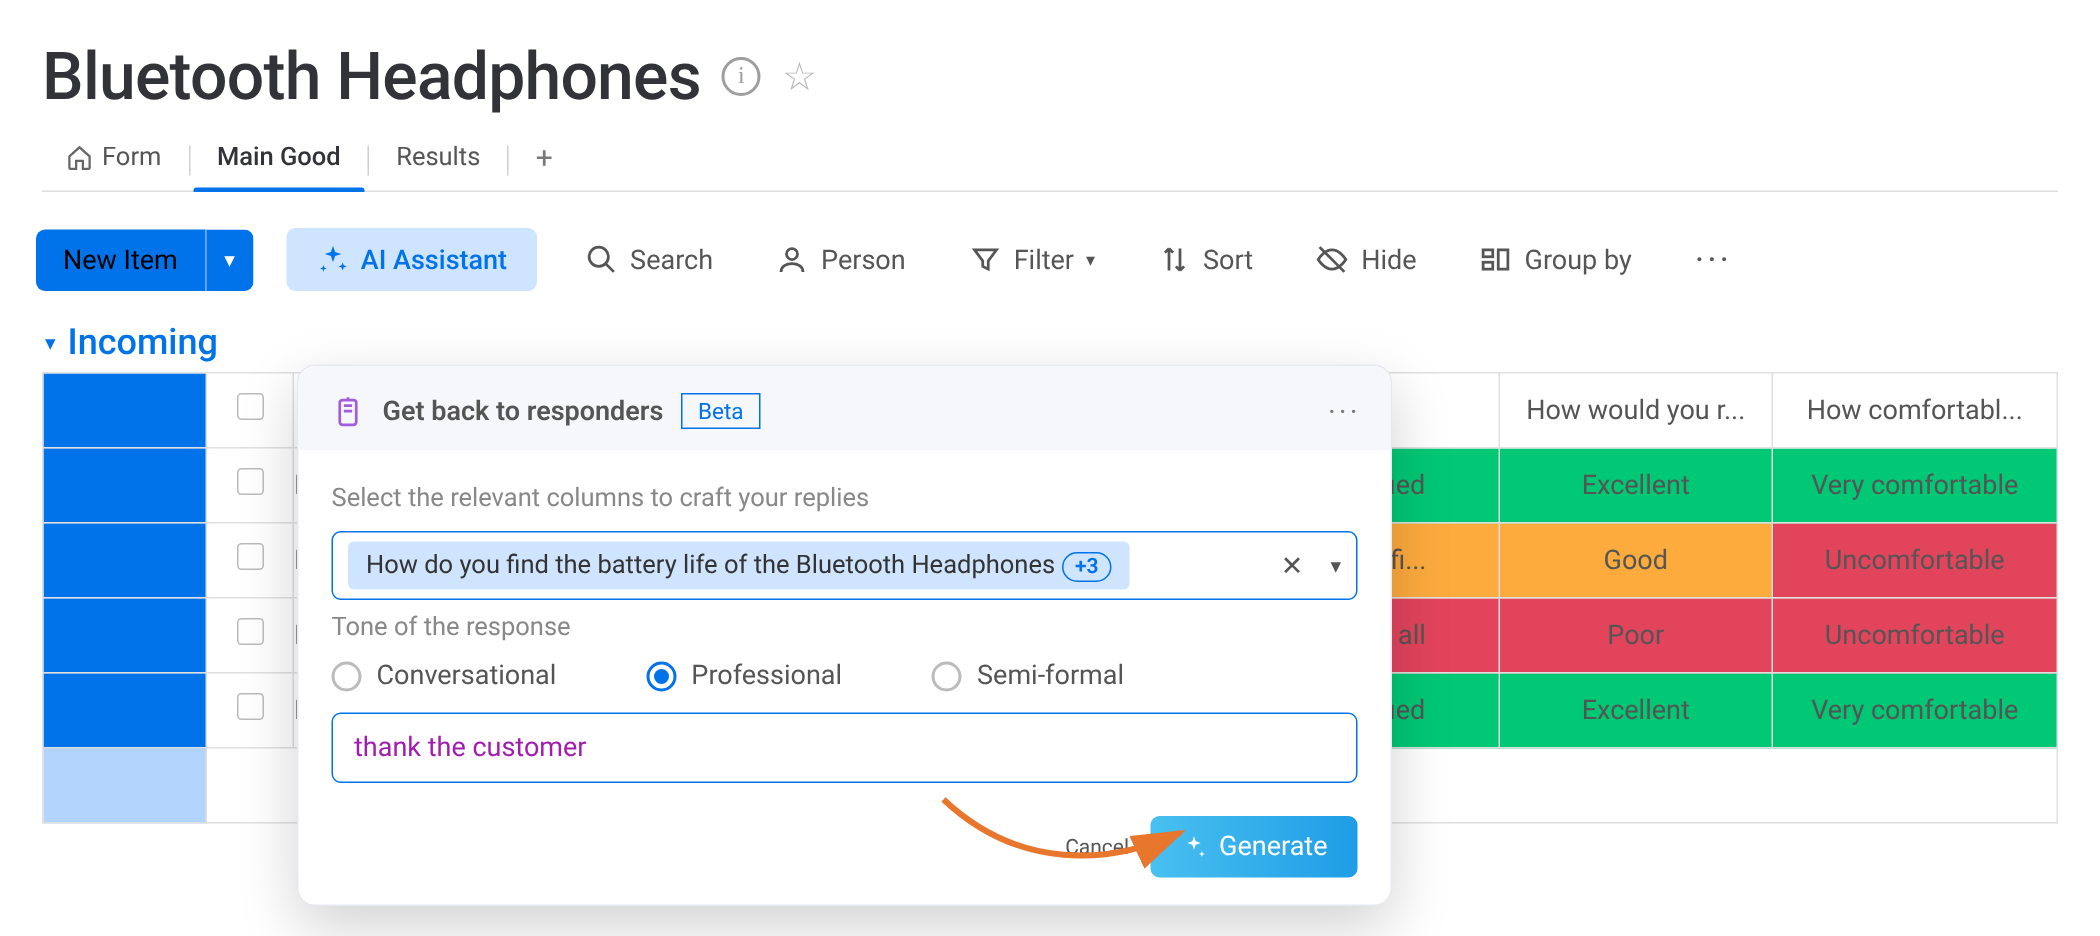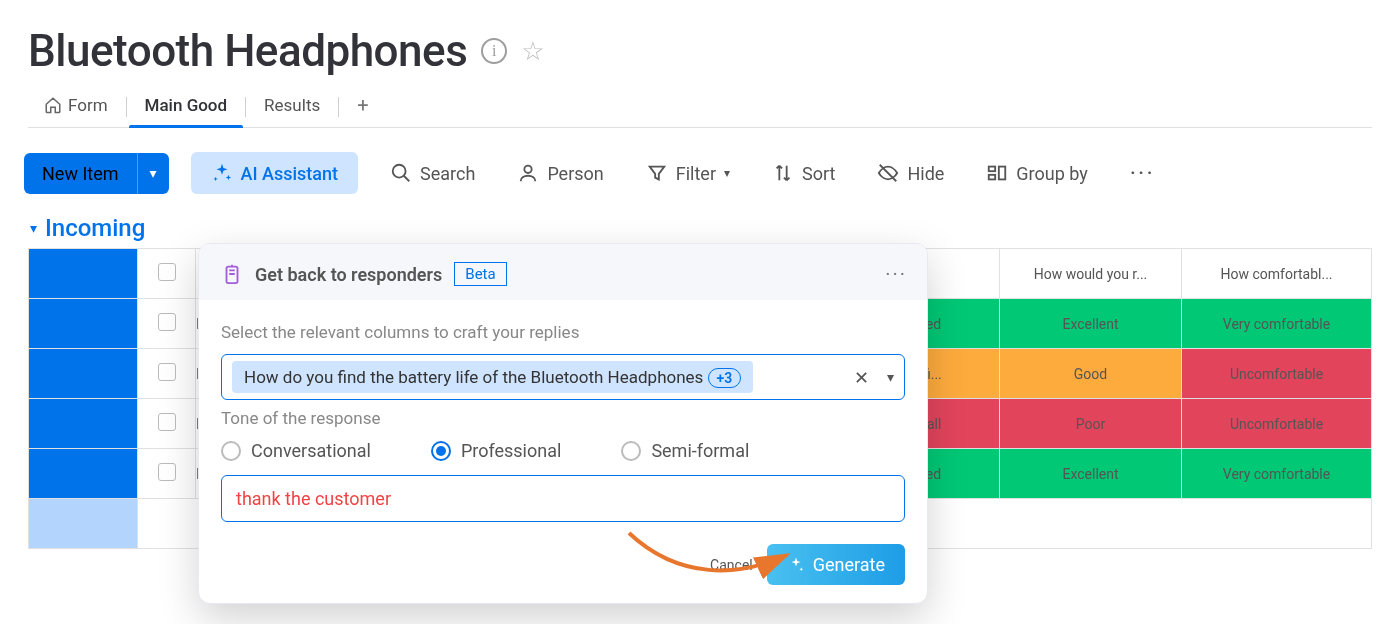--- a/index.html
+++ b/index.html
@@ -20,21 +20,21 @@
     .new-item .arrow { background:#0073ea; color:#fff; border:none; border-left:1px solid rgba(255,255,255,0.3); padding:10px 12px; border-radius:0 6px 6px 0; font-size:14px; }
     .tb-btn { display:flex;align-items:center;gap:8px; font-size:18px; color:#555; cursor:pointer; padding:6px 10px; border-radius:6px; }
     .tb-btn.ai { background:#cfe4ff; color:#0073ea; font-weight:500; padding:10px 20px; }
     .tb-btn .ico { width:22px;height:22px; display:inline-flex;align-items:center;justify-content:center; }
     .chev { font-size:12px; }
     .ellipsis { font-size:24px; letter-spacing:2px; }
     .group-head { display:flex;align-items:center;gap:8px; margin:14px 0 6px 2px; color:#0073ea; font-size:24px; font-weight:500; }
     .group-head .caret { font-size:14px; }
     .table-wrap { position:relative; }
     .table { border-collapse:collapse; width:100%; }
-    .table th, .table td { border:1px solid #e0e0e0; padding:0; height:50px; font-size:14px; color:#555; }
+    .table th, .table td { border:1px solid #e0e0e0; padding:0; height:50px; font-size:18px; color:#555; }
     .table thead th { text-align:center; font-weight:400; }
     .left-bar { width:10px; background:#0073ea; }
     .cbcell { width:58px; text-align:center; }
     .cb { width:18px;height:18px;border:1.5px solid #bbb;border-radius:3px; display:inline-block; }
     .namecell { padding-left:24px; text-align:left; width:160px; }
     .status-cell { text-align:center; color:#fff; font-size:17px; font-weight:400; }
     
     .c-green{background:#00c875;} .c-orange{background:#fdab3d;} .c-red{background:#e2445c;}
     .addrow td { color:#888; text-align:left; padding-left:108px; border-left:1px solid #e0e0e0; }
     .addrow .left-bar{ background:#b3d4fc; }
@@ -51,21 +51,21 @@
     .chip-row { display:flex; align-items:center; border:1px solid #0073ea; border-radius:6px; padding:6px 10px; gap:8px; }
     .chip { background:#cfe4ff; color:#333; border-radius:4px; padding:6px 12px; font-size:17px; flex:0 1 auto; }
     .count-pill { border:1.5px solid #0073ea; color:#0073ea; font-size:14px; padding:1px 8px; border-radius:12px; font-weight:600; }
     .chip-row .x { margin-left:auto; color:#555; font-size:18px; }
     .chip-row .cv { color:#555; font-size:14px; padding-left:10px; }
     .tone-row { display:flex; gap:60px; align-items:center; margin:12px 0 14px; }
     .radio { display:flex; align-items:center; gap:10px; font-size:18px; color:#555; }
     .r-outer { width:20px;height:20px;border-radius:50%;border:2px solid #bbb; display:inline-flex;align-items:center;justify-content:center; }
     .radio.sel .r-outer { border-color:#0073ea; }
     .radio.sel .r-inner { width:10px;height:10px;border-radius:50%;background:#0073ea; }
-    .text-input { width:100%; border:1px solid #0073ea; border-radius:6px; padding:12px 14px; font-size:18px; color:#ef4444; outline:none; }
+    .text-input { width:100%; border:1px solid #0073ea; border-radius:6px; padding:12px 14px; font-size:18px; color:#a21caf; outline:none; }
     .pop-actions { display:flex; justify-content:flex-end; gap:14px; margin-top:22px; padding:0 22px; align-items:center; }
     .cancel { background:none; border:none; font-size:14px; color:#555; }
     .generate { position:relative; display:flex;align-items:center;gap:8px; background:linear-gradient(90deg,#49c0f0,#1e9de6); color:#fff; border:none; padding:10px 20px; border-radius:6px; font-size:18px; }
     .arrow-ann { position:absolute; left:420px; bottom:18px; width:180px; height:60px; pointer-events:none; }
     svg.ico-svg { width:100%; height:100%; }
     .icon-home{width:18px;height:18px;}
     .col-status{width:180px;} .col-rate{width:182px;} .col-comf{width:190px;}
     .spacercol{width:auto;}
     .hdr-spacer { border-left:none!important; }
   </style>

